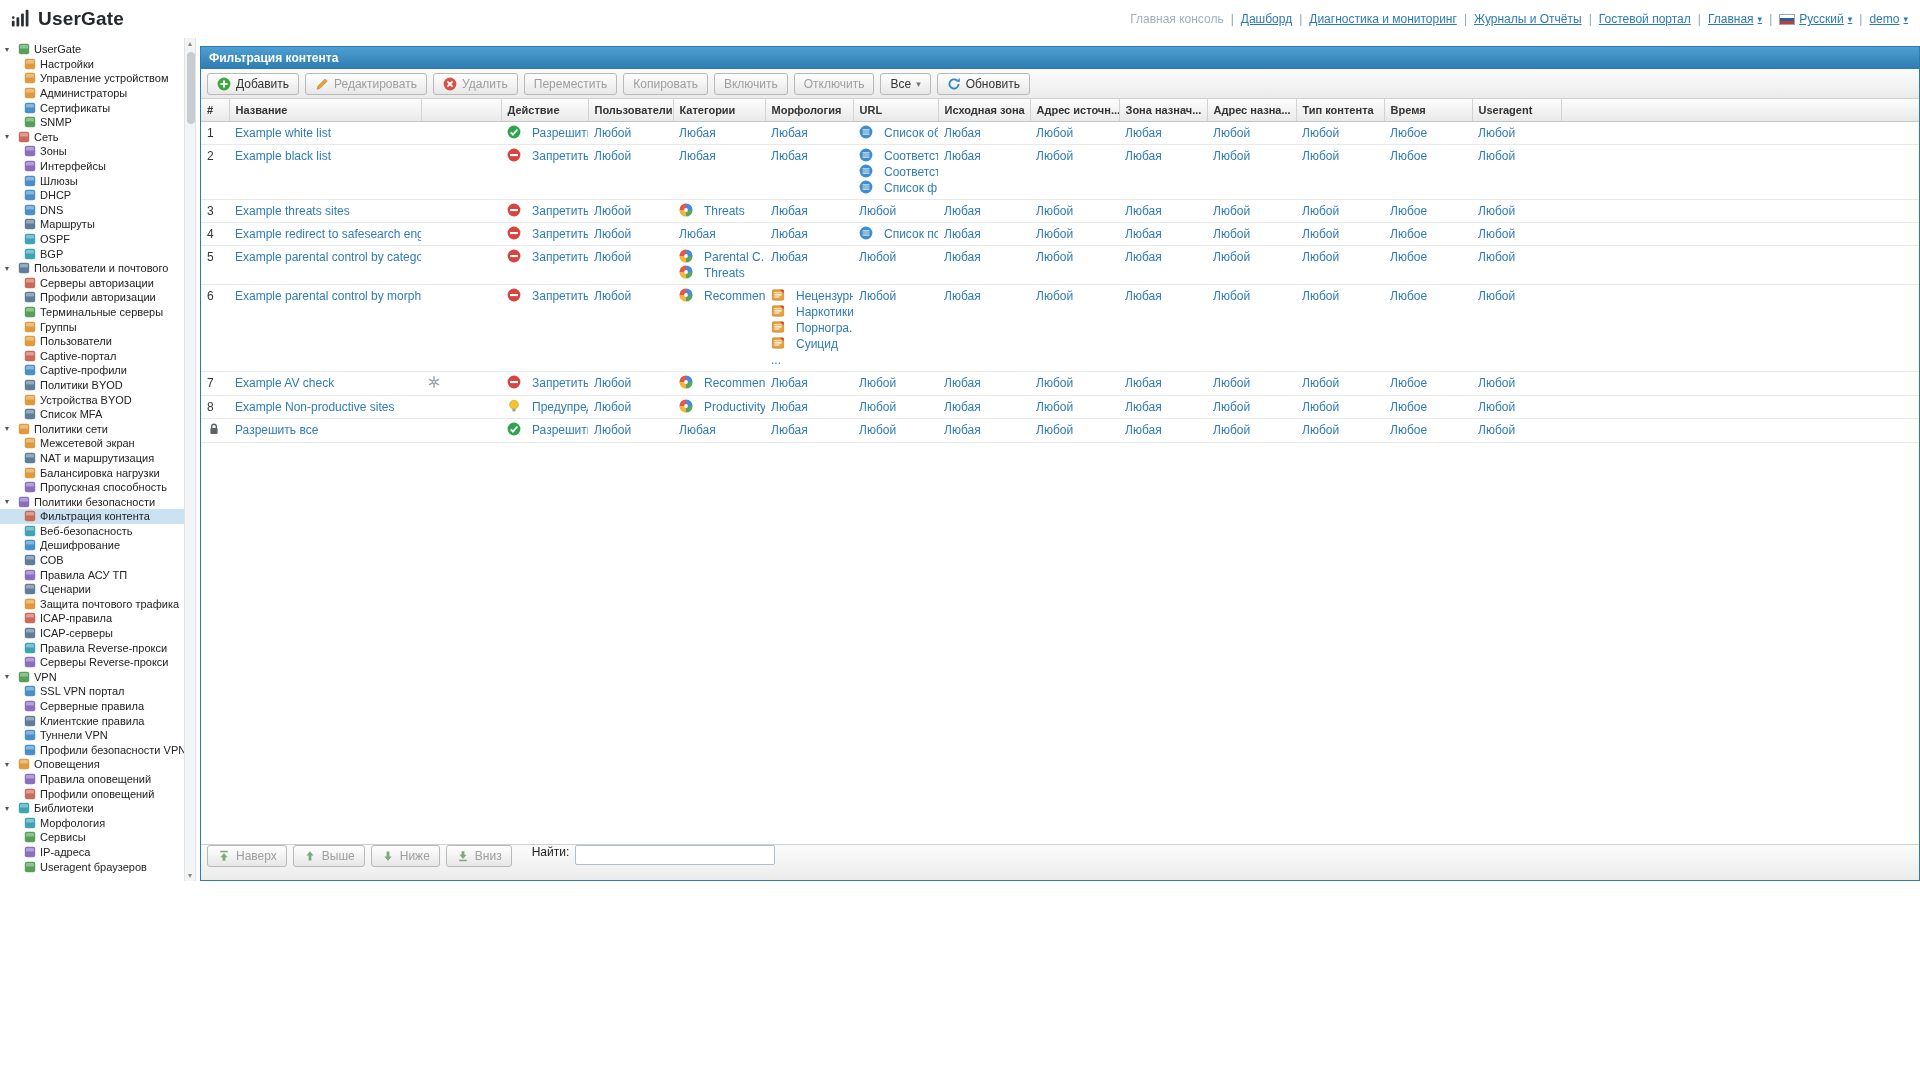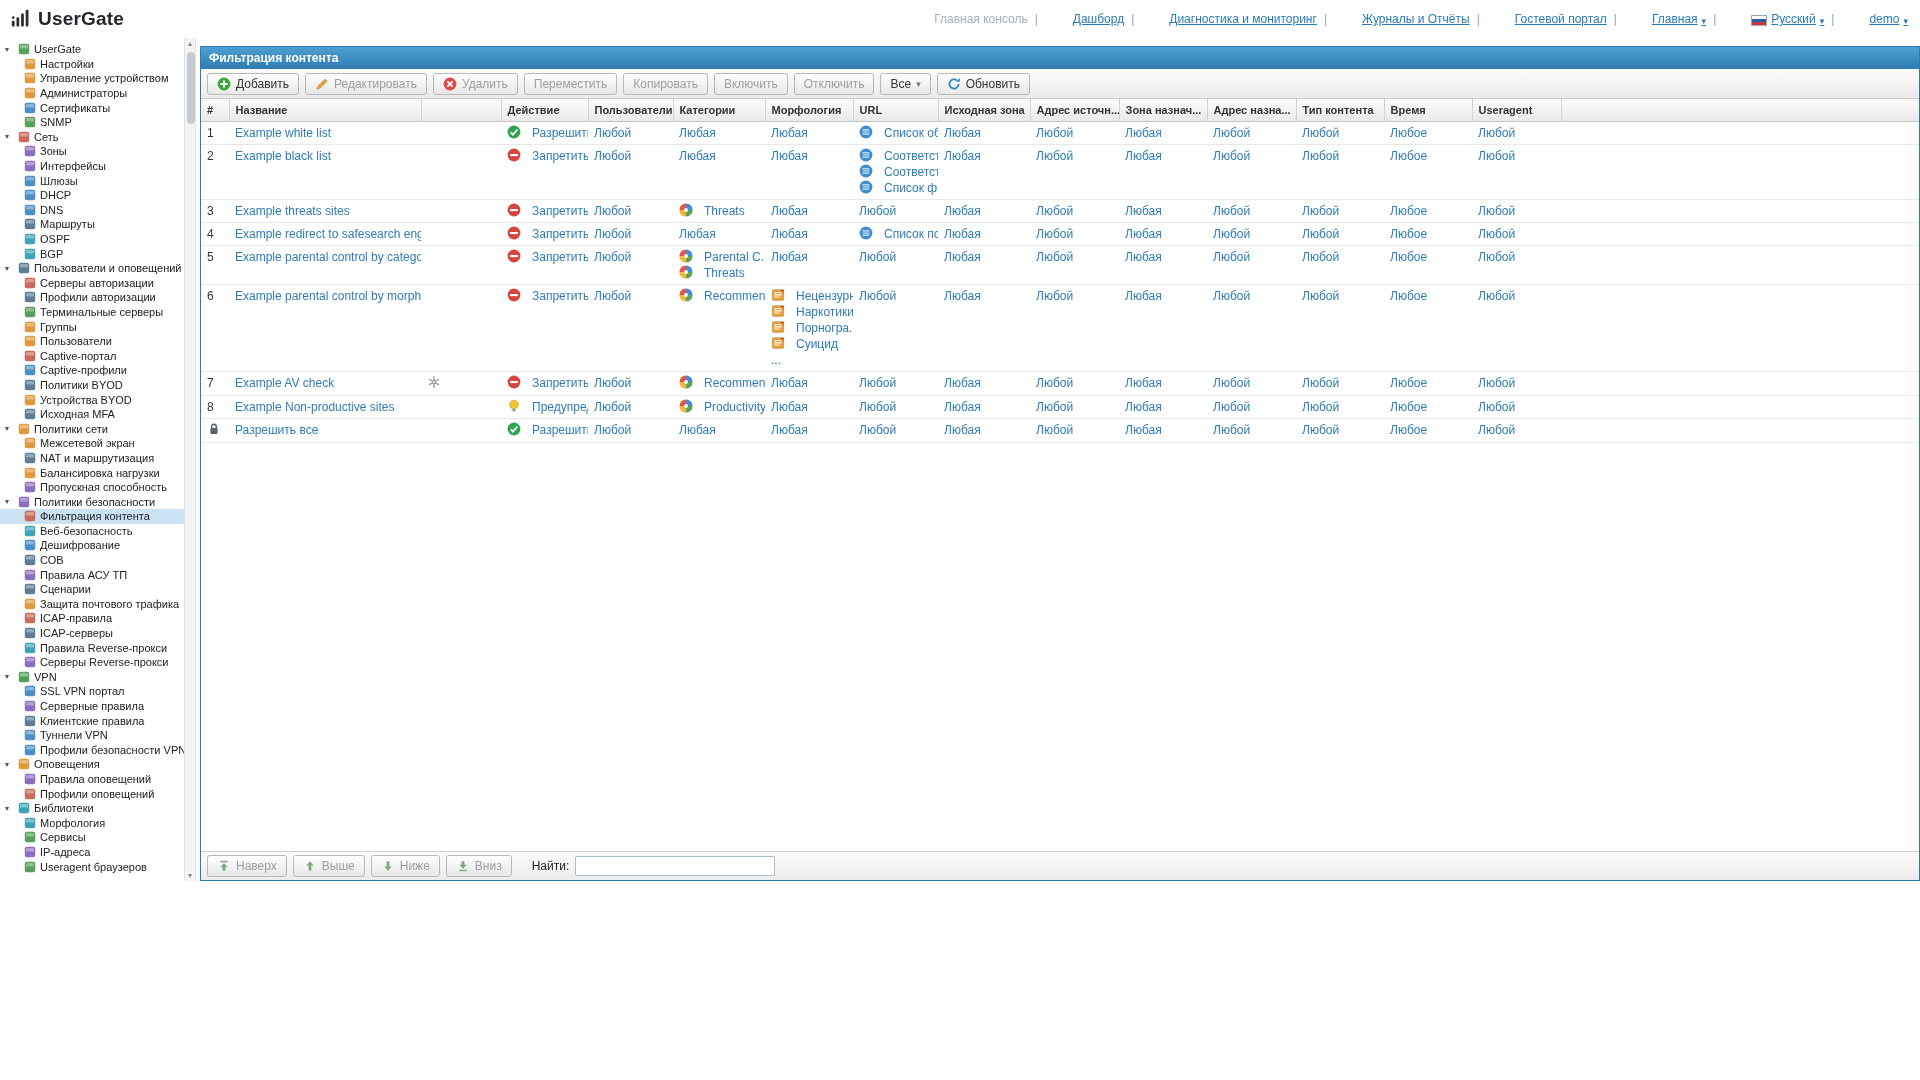--- a/index.html
+++ b/index.html
@@ -2,21 +2,21 @@
 <html><head>
 <meta charset="utf-8">
 <style>
   * { box-sizing: border-box; }
   body { margin:0; width:1920px; height:1080px; font-family:"Liberation Sans", sans-serif; background:#fff; color:#333; }
   .app { width:1920px; height:881px; display:flex; flex-direction:column; overflow:hidden; }
   .tophdr { height:38px; display:flex; align-items:center; justify-content:space-between; padding:0 12px 0 10px; flex:0 0 auto; }
   .logo { display:flex; align-items:center; gap:4px; }
   .logoText { font-size:19px; font-weight:bold; color:#24282c; letter-spacing:.2px; }
   .topnav { display:flex; align-items:center; gap:7px; font-size:12px; white-space:nowrap; }
-  .navlnk { color:#2b7ab6; text-decoration:underline; display:inline-flex; align-items:flex-end; gap:4px; cursor:pointer;margin-left:28px; }
+  .navlnk { color:#2b7ab6; text-decoration:underline; display:inline-flex; align-items:center; gap:4px; cursor:pointer; }
   .navlnk.current { color:#9fb0bd; text-decoration:none; cursor:default; }
   .navsep { color:#8aa6bb; }
   .ncaret { font-size:9px; display:inline-block; text-decoration:none; }
   .flag { width:16px; height:11px; border:1px solid #9aa7b2; display:inline-block;
           background:linear-gradient(to bottom,#fff 0%,#fff 33%,#2a5fa8 33%,#2a5fa8 66%,#c43b3b 66%,#c43b3b 100%); }
   .content { flex:1; display:flex; min-height:0; }
   .sidebar { width:184px; font-size:11px; padding-top:4px; overflow:hidden; flex:0 0 auto; }
   .trow { display:flex; align-items:center; gap:4px; height:14.6px; padding-left:5px; white-space:nowrap; cursor:pointer; color:#222; }
   .tcaret { width:9px; font-size:8px; color:#555; flex:0 0 auto; }
   .titem { padding-left:24px; }
@@ -35,21 +35,21 @@
   .ic { display:inline-flex; width:14px; height:14px; align-items:center; justify-content:center; flex:0 0 auto; }
   .tablewrap { flex:1; overflow:hidden; background:#fff; }
   table.rules { border-collapse:collapse; table-layout:fixed; width:100%; font-size:12px; }
   .rules th { background:linear-gradient(#fcfcfc,#e9e9e9); border-right:1px solid #d2d2d2; border-bottom:1px solid #c6c6c6;
               padding:5px 6px; text-align:left; font-size:11px; color:#333; white-space:nowrap; overflow:hidden; }
   .rules th:last-child { border-right:none; }
   .rules td { padding:3px 6px; border-bottom:1px solid #e9e9e9; vertical-align:top; white-space:nowrap; overflow:hidden; }
   .cl { display:flex; gap:11px; line-height:16px; }
   a.lnk { color:#2f7cb4; text-decoration:none; cursor:pointer; line-height:16px; display:inline-block; }
   .num { color:#333; line-height:16px; }
-  .pfooter { height:29px; background:linear-gradient(#fbfbfb,#ececec); border-top:1px solid #cfcfcf; display:flex; align-items:center; gap:6px; padding:0 6px; flex:0 0 auto; }
+  .pfooter { height:36px; background:linear-gradient(#fbfbfb,#ececec); border-top:1px solid #cfcfcf; display:flex; gap:6px; padding:0 6px; flex:0 0 auto; }
   .findlbl { margin-left:14px; font-size:12px; color:#222; }
   input.find { width:200px; height:20px; border:1px solid #a9c0d4; border-radius:2px; padding:0 4px; font-family:inherit; font-size:12px; }
 </style>
 </head>
 <body>
 
 <div class="app">
   <div class="tophdr">
     <div class="logo">
       <span class="ic" style="width:24px;height:24px">
@@ -243,21 +243,21 @@
           <span>BGP</span>
         </div>
         <div class="trow tsec">
           <span class="tcaret">▾</span>
           <span class="sic">
             <svg width="12" height="12" viewBox="0 0 12 12">
               <rect x=".8" y=".8" width="10.4" height="10.4" rx="2" fill="#5f7d96"></rect>
               <rect x="2" y="2" width="8" height="3.6" rx="1.2" fill="rgba(255,255,255,.35)"></rect>
             </svg>
           </span>
-          <span>Пользователи и оповещений</span>
+          <span>Пользователи и почтового</span>
         </div>
         <div class="trow titem">
           <span class="sic">
             <svg width="12" height="12" viewBox="0 0 12 12">
               <rect x=".8" y=".8" width="10.4" height="10.4" rx="2" fill="#c96a5a"></rect>
               <rect x="2" y="2" width="8" height="3.6" rx="1.2" fill="rgba(255,255,255,.35)"></rect>
             </svg>
           </span>
           <span>Серверы авторизации</span>
         </div>
@@ -333,21 +333,21 @@
           </span>
           <span>Устройства BYOD</span>
         </div>
         <div class="trow titem">
           <span class="sic">
             <svg width="12" height="12" viewBox="0 0 12 12">
               <rect x=".8" y=".8" width="10.4" height="10.4" rx="2" fill="#5f7d96"></rect>
               <rect x="2" y="2" width="8" height="3.6" rx="1.2" fill="rgba(255,255,255,.35)"></rect>
             </svg>
           </span>
-          <span>Исходная MFA</span>
+          <span>Список MFA</span>
         </div>
         <div class="trow tsec">
           <span class="tcaret">▾</span>
           <span class="sic">
             <svg width="12" height="12" viewBox="0 0 12 12">
               <rect x=".8" y=".8" width="10.4" height="10.4" rx="2" fill="#e09a3d"></rect>
               <rect x="2" y="2" width="8" height="3.6" rx="1.2" fill="rgba(255,255,255,.35)"></rect>
             </svg>
           </span>
           <span>Политики сети</span>

